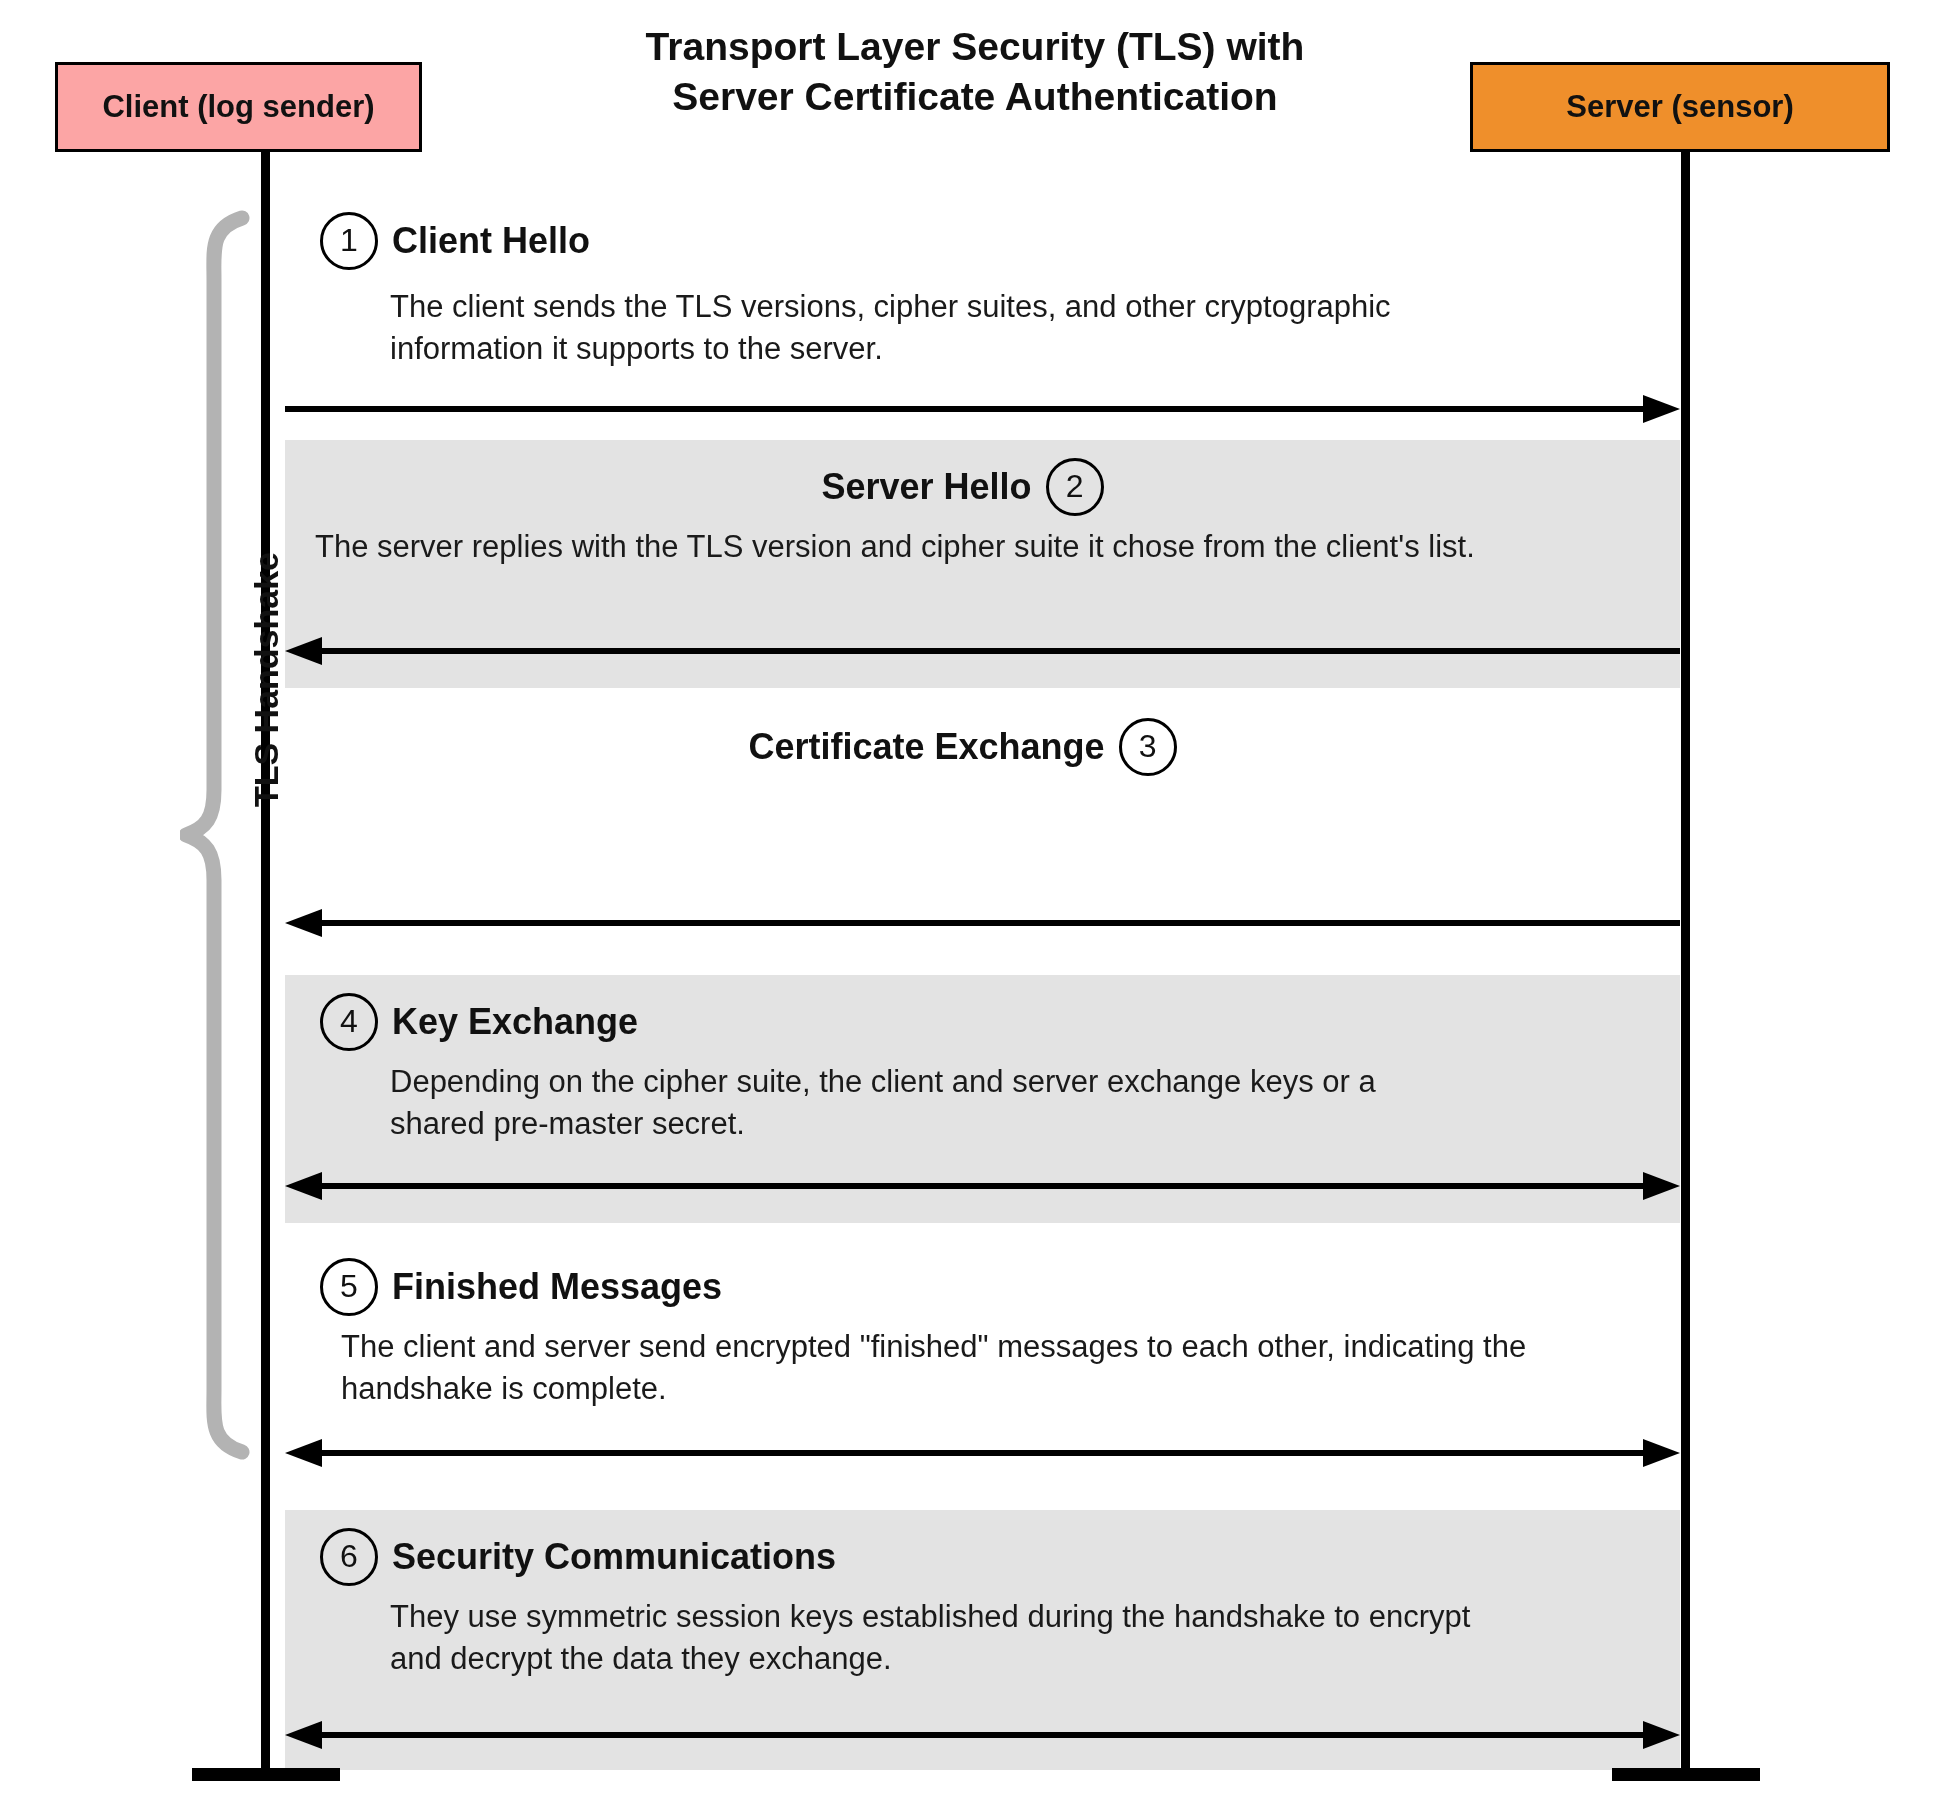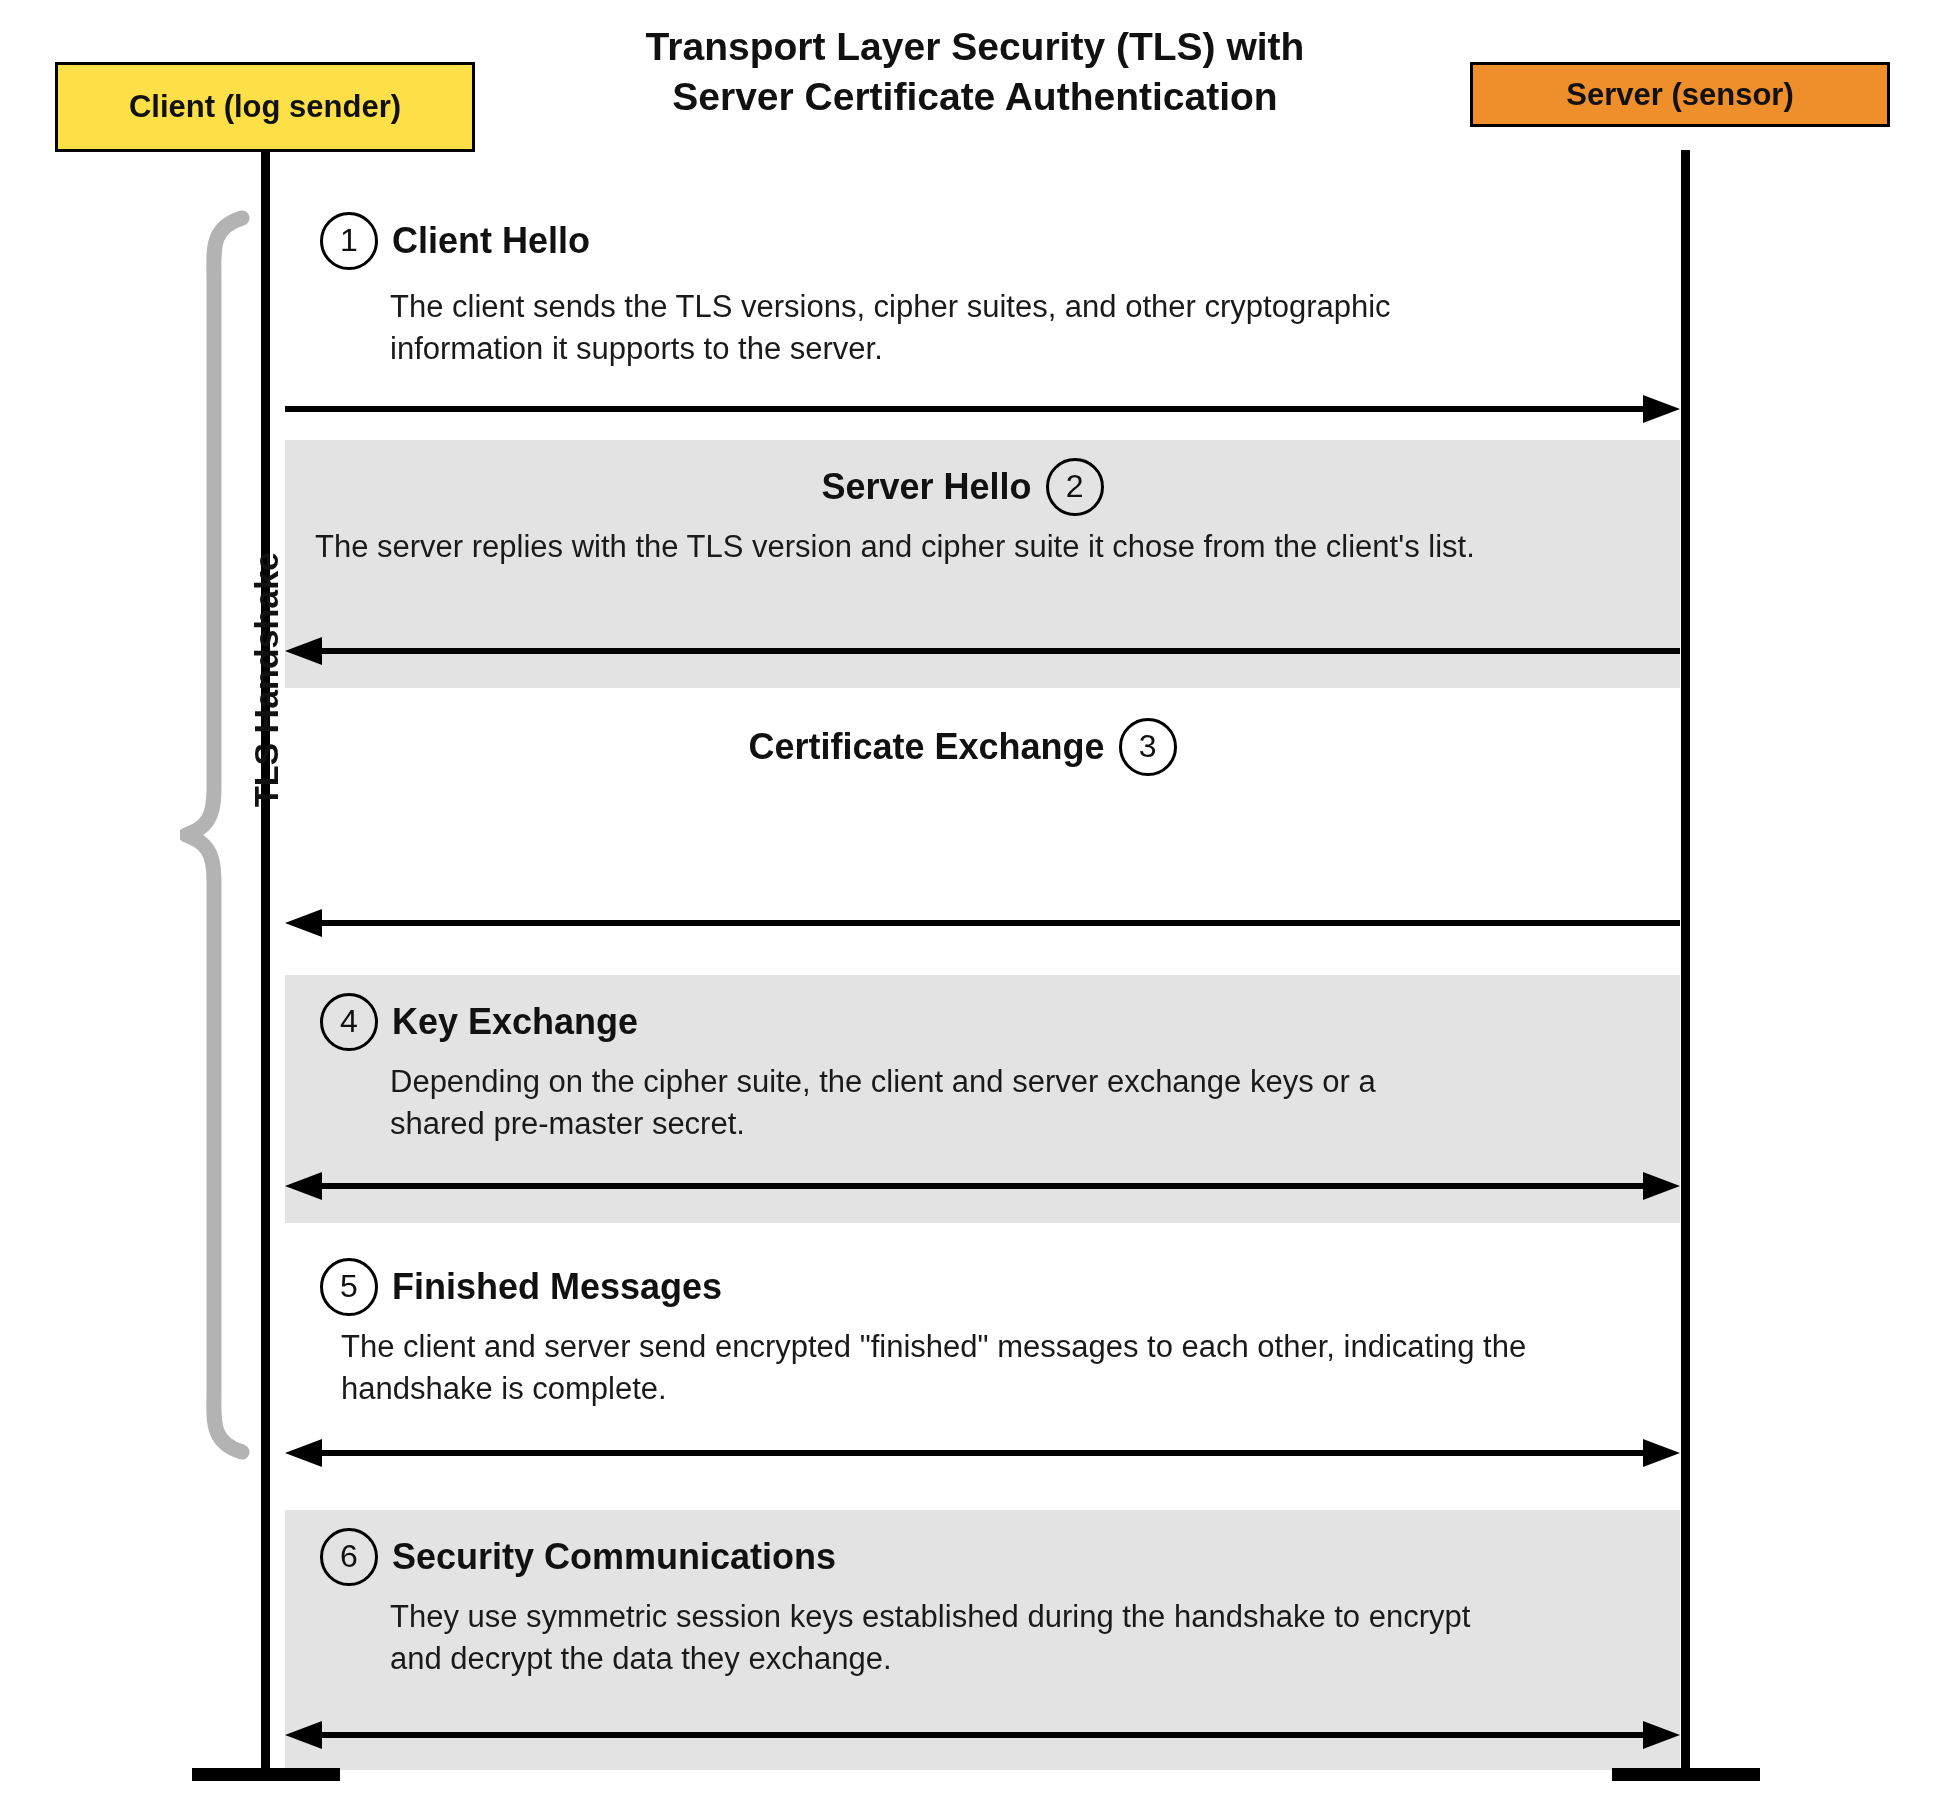--- a/index.html
+++ b/index.html
@@ -47,30 +47,30 @@
     display: flex;
     align-items: center;
     justify-content: center;
     font-size: 31px;
     font-weight: bold;
     color: #111;
   }
   #client-box {
     left: 55px;
     top: 62px;
-    width: 420px;
+    width: 367px;
     height: 90px;
-    background: #fde047;
+    background: #fca5a5;
     justify-content: center;
   }
   #server-box {
     left: 1470px;
     top: 62px;
     width: 420px;
-    height: 65px;
+    height: 90px;
     background: #ef8f2b;
   }
 
   
   .lifeline {
     position: absolute;
     width: 9px;
     background: #000;
   }
   #client-lifeline { left: 261px; top: 150px; height: 1625px; }

